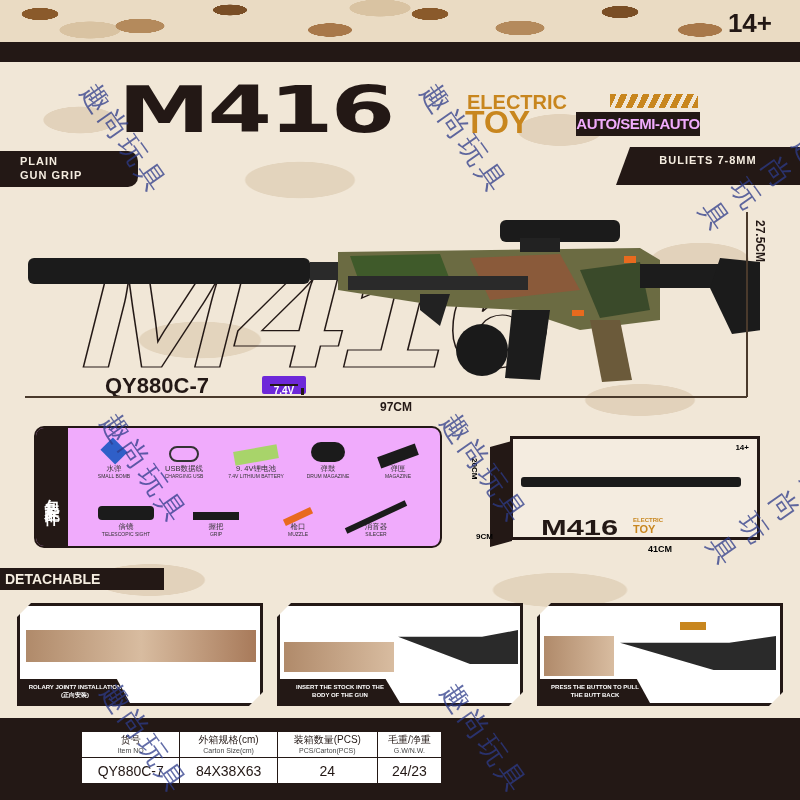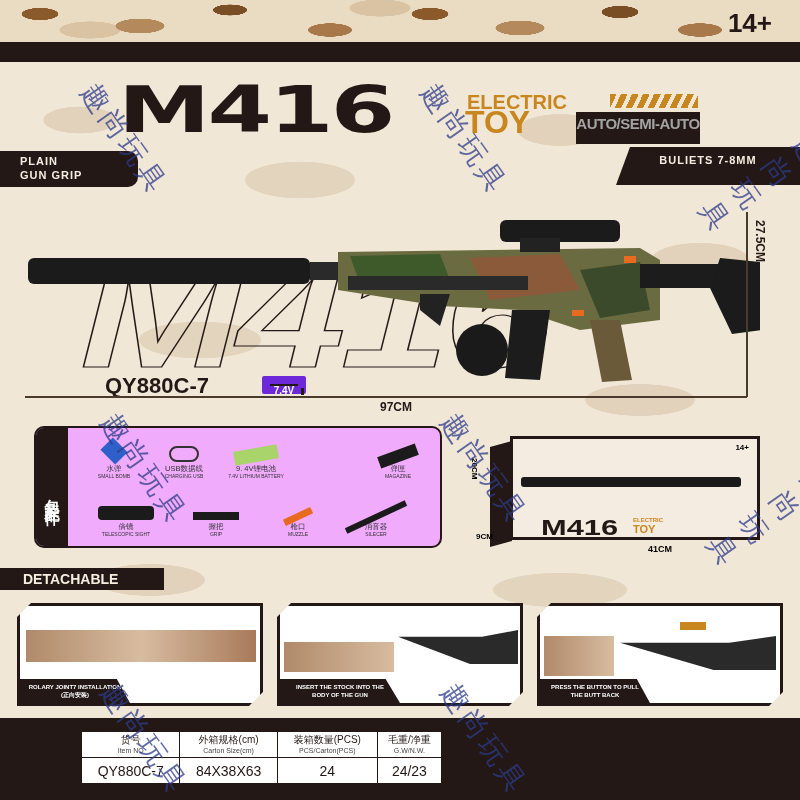--- a/index.html
+++ b/index.html
@@ -25,42 +25,42 @@
 radial-gradient(ellipse 36px 11px at 700px 30px,#a8784a 60%,transparent 62%),
 radial-gradient(ellipse 50px 14px at 90px 30px,#d9c3a2 60%,transparent 62%),
 radial-gradient(ellipse 50px 14px at 380px 8px,#d9c3a2 60%,transparent 62%),
 #eadbc3}
 .age{position:absolute;right:28px;top:8px;font-size:26px;font-weight:bold;color:#231815}
 .topbar{position:absolute;left:0;top:42px;width:800px;height:20px;background:#231815}
 .title{position:absolute;left:118px;top:82px;font-family:"DejaVu Sans",sans-serif;font-weight:bold;font-size:64px;letter-spacing:-2px;color:#231815;transform:scaleX(1.45);transform-origin:left;line-height:56px}
 .electric{position:absolute;left:467px;top:91px;font-size:20px;font-weight:bold;color:#c8861e;letter-spacing:0}
 .toy{position:absolute;left:465px;top:108px;font-size:32px;font-weight:bold;color:#c8861e;line-height:28px}
 .stripes{position:absolute;left:610px;top:94px;width:88px;height:14px;background:repeating-linear-gradient(115deg,#c8861e 0 6px,transparent 6px 10px)}
-.automode{position:absolute;left:576px;top:112px;width:124px;height:32px;background:#231815;color:#a3a3a3;font-weight:bold;font-size:15px;line-height:24px;text-align:center;letter-spacing:-0.5px}
+.automode{position:absolute;left:576px;top:112px;width:124px;height:24px;background:#231815;color:#f0abfc;font-weight:bold;font-size:15px;line-height:24px;text-align:center;letter-spacing:-0.5px}
 .plain{position:absolute;left:0;top:151px;width:138px;height:36px;background:#231815;border-radius:0 10px 10px 0;color:#f5ede0;font-size:11px;font-weight:bold;padding:3px 0 0 20px;line-height:14px;letter-spacing:1px}
 .crystal{position:absolute;left:616px;top:147px;width:184px;height:38px;background:#231815;clip-path:polygon(14px 0,100% 0,100% 100%,0 100%);color:#f5ede0;font-size:11px;font-weight:bold;text-align:center;padding-top:6px;line-height:14px;letter-spacing:1px}
 .gunarea{position:absolute;left:20px;top:210px;width:740px;height:180px}
 .outline{position:absolute;left:60px;top:30px;font-size:150px;font-weight:bold;font-style:italic;color:transparent;-webkit-text-stroke:1.2px #231815;transform:scaleX(1.3);transform-origin:left;line-height:150px;letter-spacing:-4px}
 .model{position:absolute;left:105px;top:373px;font-size:22px;font-weight:bold;color:#231815}
 .volt{position:absolute;left:262px;top:376px;width:44px;height:18px;border:8px solid #6d28d9;border-radius:2px;font-size:10px;font-weight:bold;color:#fff;background:#231815;text-align:center;line-height:14px}
 .volt:after{content:"";position:absolute;right:-6px;top:4px;width:3px;height:7px;background:#231815}
 .dimline{position:absolute;left:25px;top:396px;width:722px;height:1.5px;background:#4a3a2c}
 .dimv{position:absolute;left:746px;top:212px;width:1.5px;height:185px;background:#4a3a2c}
 .dimlabel{position:absolute;left:380px;top:400px;font-size:12px;font-weight:bold;color:#231815}
 .dimlabel2{position:absolute;left:753px;top:220px;font-size:12px;font-weight:bold;color:#231815;writing-mode:vertical-rl}
 .acc{position:absolute;left:34px;top:426px;width:408px;height:122px;background:#f0abfc;border:2px solid #231815;border-radius:10px;overflow:hidden}
 .acc-side{position:absolute;left:0;top:0;width:32px;height:100%;background:#231815;color:#fff;font-size:15px;font-weight:bold;writing-mode:vertical-rl;text-align:center;line-height:32px;letter-spacing:4px;padding-top:16px}
 .item{position:absolute;text-align:center;width:80px}
 .item .ic{height:28px;margin:0 auto 2px;display:flex;align-items:flex-end;justify-content:center}
 .item .zh{font-size:7.5px;color:#333;line-height:9px}
 .item .en{font-size:5px;color:#333;line-height:6px}
 .box{position:absolute;left:470px;top:426px;width:300px;height:115px}
 .boxface{position:absolute;left:40px;top:10px;width:250px;height:104px;border:3px solid #231815;background:#f4ece0}
 .boxside{position:absolute;left:20px;top:18px;width:22px;height:100px;background:#231815;transform:skewY(-15deg)}
-.detach{position:absolute;left:0;top:568px;width:164px;height:22px;background:#231815;color:#f5ede0;font-weight:bold;font-size:14px;line-height:22px;padding-left:23px}
+.detach{position:absolute;left:0;top:568px;width:164px;height:22px;background:#231815;color:#f5ede0;font-weight:bold;font-size:14px;line-height:22px;padding-left:5px}
 .panel{position:absolute;top:603px;height:103px;background:#fff;border:3px solid #231815;clip-path:polygon(14px 0,100% 0,100% calc(100% - 14px),calc(100% - 14px) 100%,0 100%,0 14px)}
 .cap{position:absolute;bottom:0;left:0;background:#231815;color:#fff;font-size:6px;font-weight:bold;line-height:8px;text-align:center;padding:4px 8px;clip-path:polygon(0 0,88% 0,100% 100%,0 100%)}
 .bottom{position:absolute;left:0;top:718px;width:800px;height:82px;background:#231815}
 table{position:absolute;left:81px;top:731px;width:361px;border-collapse:collapse;background:#fff}
 table{width:361px}
 td{border:1px solid #231815;text-align:center;color:#231815}
 .th td{height:26px;font-size:10px;line-height:11px}
 .th td small{display:block;font-size:7px;color:#444}
 .tr td{height:26px;font-size:14px}
 .wm{position:absolute;color:#2d3b8a;font-size:28px;opacity:.75;transform:rotate(55deg);pointer-events:none;letter-spacing:4px}
@@ -133,20 +133,27 @@
     <div class="zh">USB数据线</div>
     <div class="en">CHARGING USB</div>
   </div>
   <div class="item" style="left:180px;top:6px">
     <div class="ic">
         <div style="width:44px;height:14px;background:#a8d46a;transform:rotate(-10deg)"></div>
       </div>
     <div class="zh">9. 4V锂电池</div>
     <div class="en">7.4V LITHIUM BATTERY</div>
   </div>
+  <div class="item" style="left:252px;top:6px">
+    <div class="ic">
+        <div style="width:34px;height:20px;background:#1b1b1b;border-radius:10px"></div>
+      </div>
+    <div class="zh">弹鼓</div>
+    <div class="en">DRUM MAGAZINE</div>
+  </div>
   <div class="item" style="left:322px;top:6px">
     <div class="ic">
         <div style="width:40px;height:12px;background:#1b1b1b;transform:rotate(-20deg)"></div>
       </div>
     <div class="zh">弹匣</div>
     <div class="en">MAGAZINE</div>
   </div>
   <div class="item" style="left:50px;top:64px">
     <div class="ic">
         <div style="width:56px;height:14px;background:#1b1b1b;border-radius:4px"></div>

